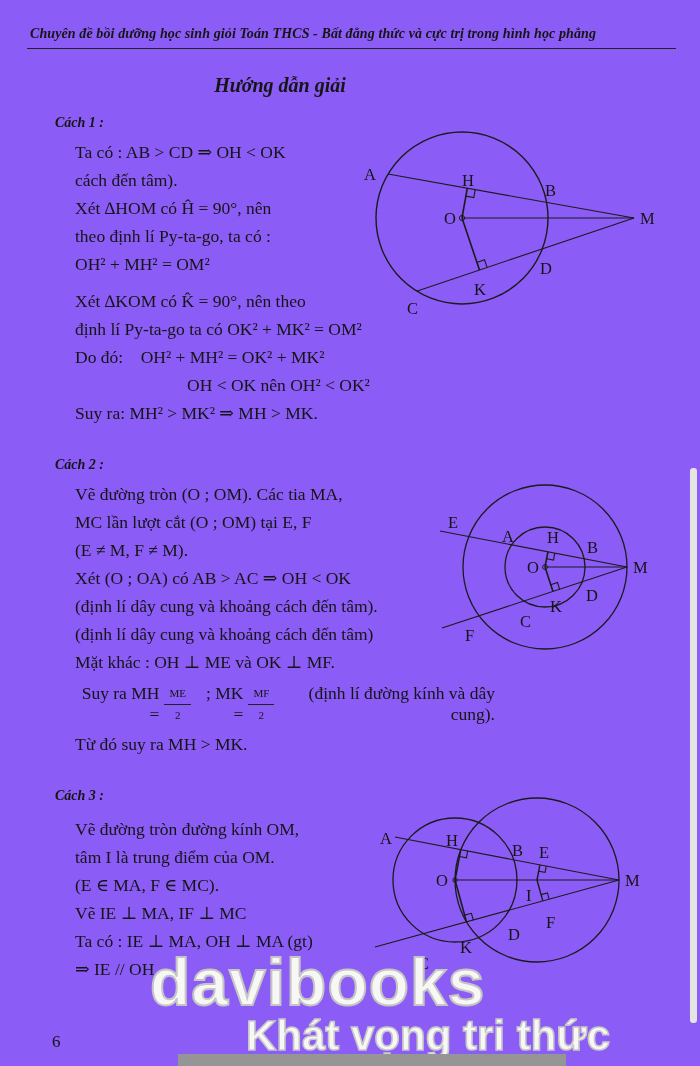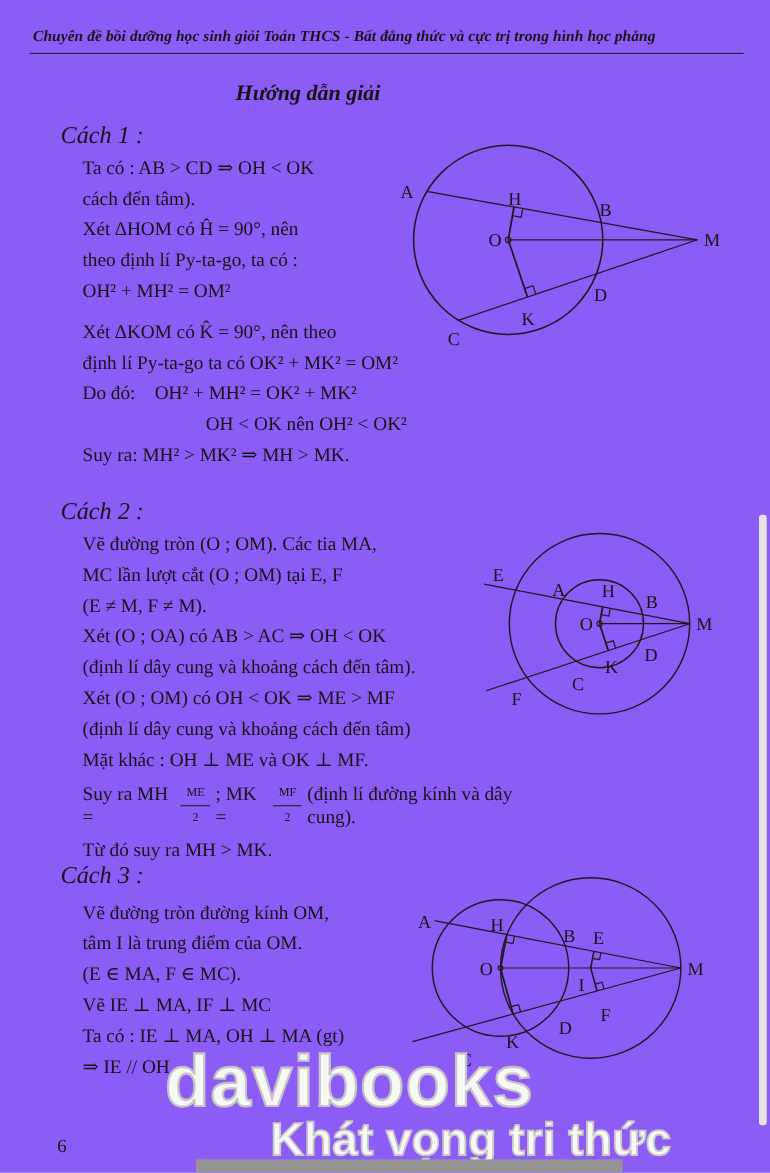--- a/index.html
+++ b/index.html
@@ -4,30 +4,30 @@
 <style>
   html,body{margin:0;padding:0;}
   .page{position:relative;width:700px;height:1066px;background:#8b5cf6;overflow:hidden;
         font-family:"Liberation Serif","DejaVu Serif",serif;color:#151515;}
   .hdr{position:absolute;left:30px;top:26px;width:645px;font-size:14px;font-style:italic;font-weight:700;
        letter-spacing:.1px;}
   .hdr-rule{position:absolute;left:27px;right:24px;top:48px;border-top:1.7px solid #222;}
   .title{position:absolute;left:0;top:74px;width:560px;text-align:center;font-size:20px;
          font-weight:700;font-style:italic;}
   .sec{position:absolute;left:55px;width:440px;}
-  .sec .heading{font-size:22px;font-weight:400;font-style:italic;line-height:26px;}
+  .sec .heading{font-size:14px;font-weight:700;font-style:italic;line-height:26px;}
   .lines{margin-left:20px;margin-top:2px;}
   .line{font-size:17.5px;line-height:28px;white-space:pre-wrap;}
   .m1{top:110px;}
   .m2{top:452px;}
   .m3{top:783px;}
   .m3 .lines{margin-top:6px;}
   .g{margin-top:9px;}
   .ind{padding-left:112px;}
-  .fracline{display:flex;align-items:center;font-size:17.5px;height:52px;margin-top:2px;}
+  .fracline{display:flex;align-items:center;font-size:17.5px;height:52px;margin-top:2px;text-align:right;}
   .frac{display:inline-flex;flex-direction:column;align-items:center;margin:0 5px;font-size:11px;}
   .frac .num{border-bottom:1.5px solid #222;padding:0 5px;line-height:21px;}
   .frac .den{line-height:21px;}
   .fig{position:absolute;}
   .fig1{left:352px;top:128px;}
   .fig2{left:432px;top:465px;}
   .fig3{left:368px;top:790px;}
   .fig path,.fig line,.fig circle{stroke:#1b1b1b;fill:none;}
   .fig text{font-family:"Liberation Serif","DejaVu Serif",serif;font-size:16.5px;fill:#151515;stroke:none;}
   .wm-brand{position:absolute;left:150px;top:944px;font-family:"Liberation Sans","DejaVu Sans",sans-serif;
@@ -85,21 +85,20 @@
   </svg>
 
   <section class="sec m2">
     <div class="heading">Cách 2 :</div>
     <div class="lines">
       <div class="line">Vẽ đường tròn (O ; OM). Các tia MA,</div>
       <div class="line">MC lần lượt cắt (O ; OM) tại E, F</div>
       <div class="line">(E ≠ M, F ≠ M).</div>
       <div class="line">Xét (O ; OA) có AB &gt; AC ⇒ OH &lt; OK</div>
       <div class="line">(định lí dây cung và khoảng cách đến tâm).</div>
-      <div class="line">Xét (O ; OM) có OH &lt; OK ⇒ ME &gt; MF</div>
       <div class="line">(định lí dây cung và khoảng cách đến tâm)</div>
       <div class="line">Mặt khác : OH ⊥ ME và OK ⊥ MF.</div>
       <div class="fracline">
         <span>Suy ra MH = </span>
         <span class="frac">
           <span class="num">ME</span>
           <span class="den">2</span>
         </span>
         <span> ; MK = </span>
         <span class="frac">

